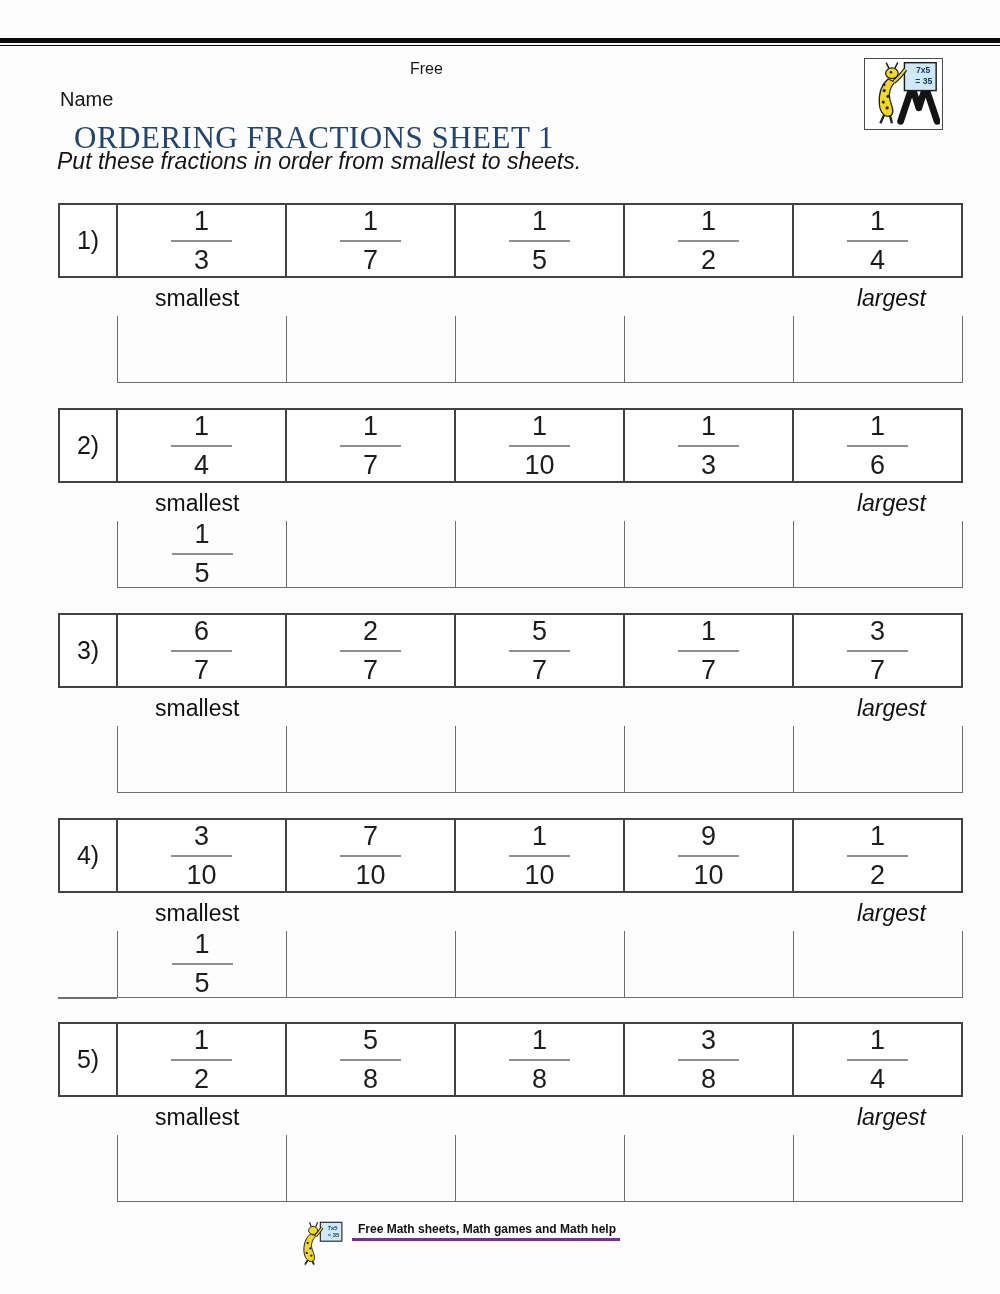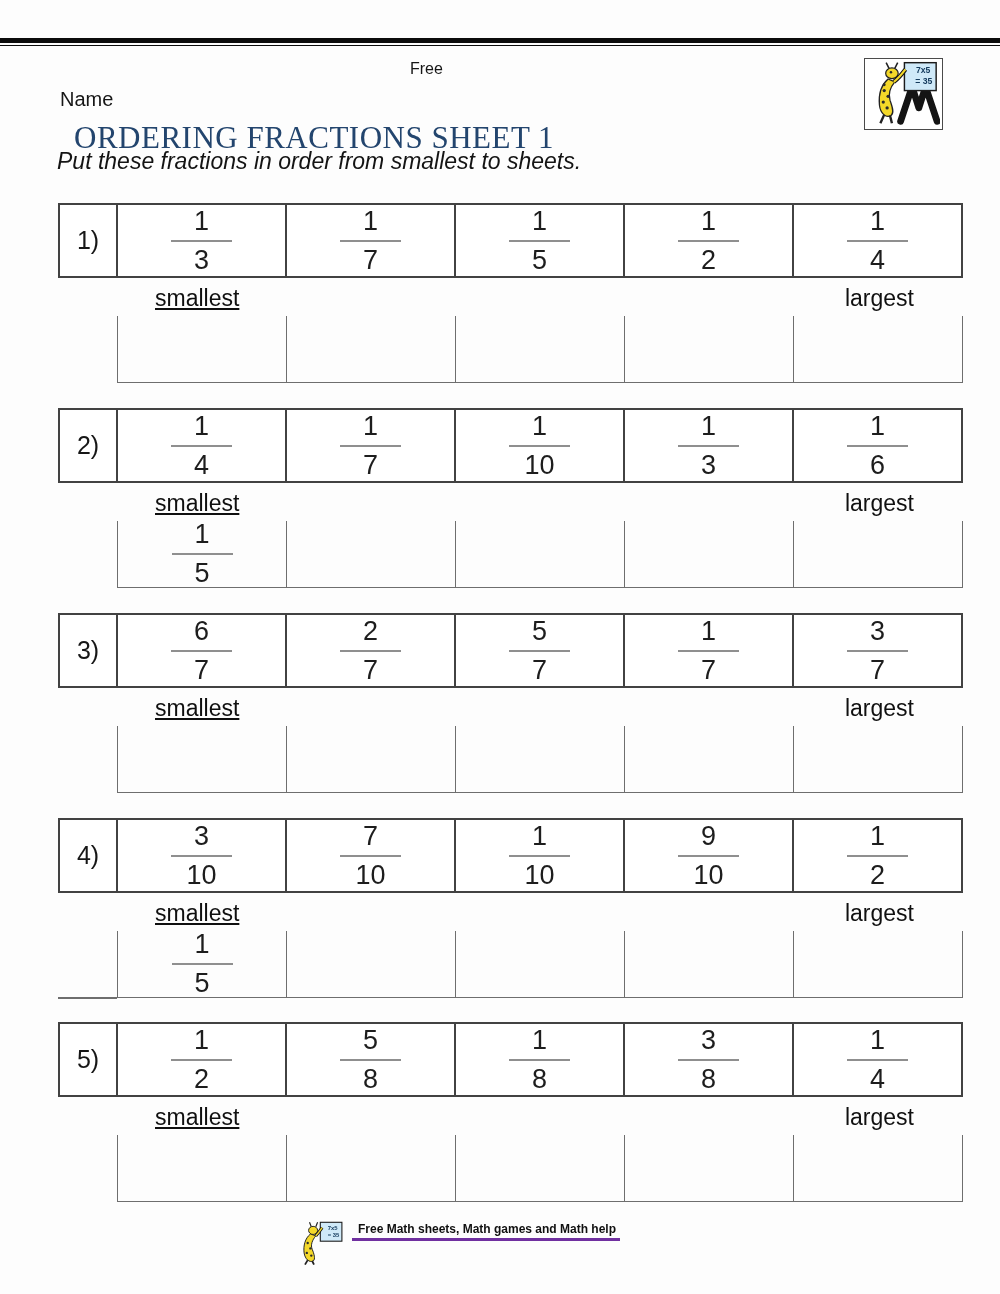--- a/index.html
+++ b/index.html
@@ -34,22 +34,22 @@
   .qcell { flex:1; border-right:2px solid #424242;
            display:flex; align-items:center; justify-content:center; }
   .qcell:last-child { border-right:none; }
 
   .frac { display:flex; flex-direction:column; align-items:center; }
   .fnum, .fden { font-size:27px; line-height:1; color:#1d1d1d; }
   .fbar { width:61px; height:2px; background:#8f8f8f; margin:5px 0; }
 
   .lrow { position:absolute; left:0; top:82px; width:100%; height:30px;
           font-size:23px; color:#101010; }
-  .lsm { position:absolute; left:97px;text-decoration:underline; }
-  .llg { position:absolute; right:49px; }
+  .lsm { position:absolute; left:97px; }
+  .llg { position:absolute; right:37px;font-style:italic; }
 
   .arow { position:absolute; left:59px; top:113px; width:846px; height:67px;
           display:flex; box-sizing:border-box; border-bottom:1.5px solid #6e6e6e; }
   .acell { flex:1; border-left:1.5px solid #6e6e6e;
            display:flex; align-items:center; justify-content:center; }
   .acell:last-child { border-right:1.5px solid #6e6e6e; }
   .arow.full::after { content:""; position:absolute; left:-59px; bottom:-1.5px;
                       width:59px; height:1.5px; background:#6e6e6e; }
 
   

